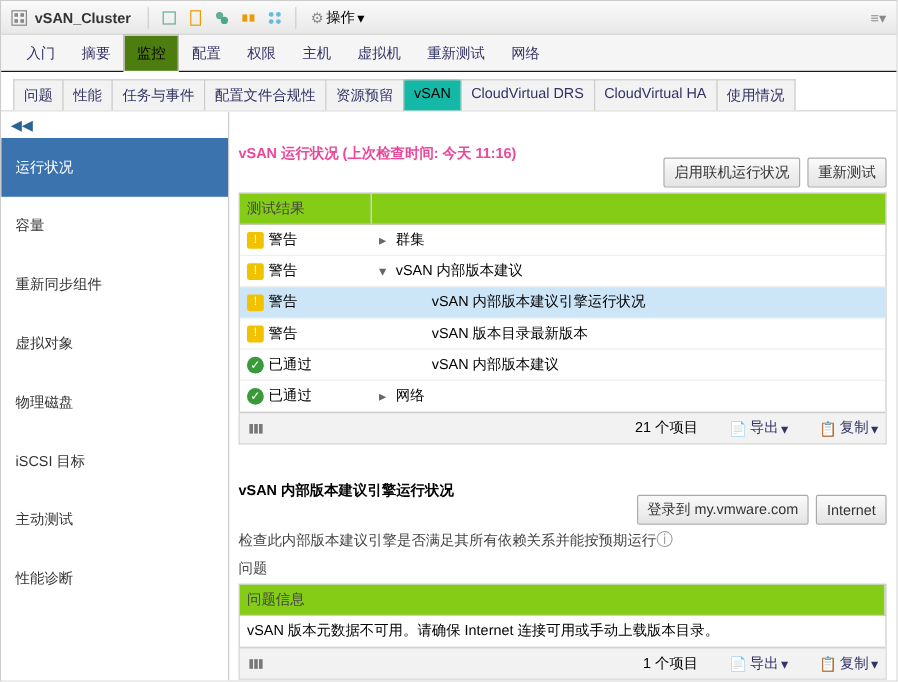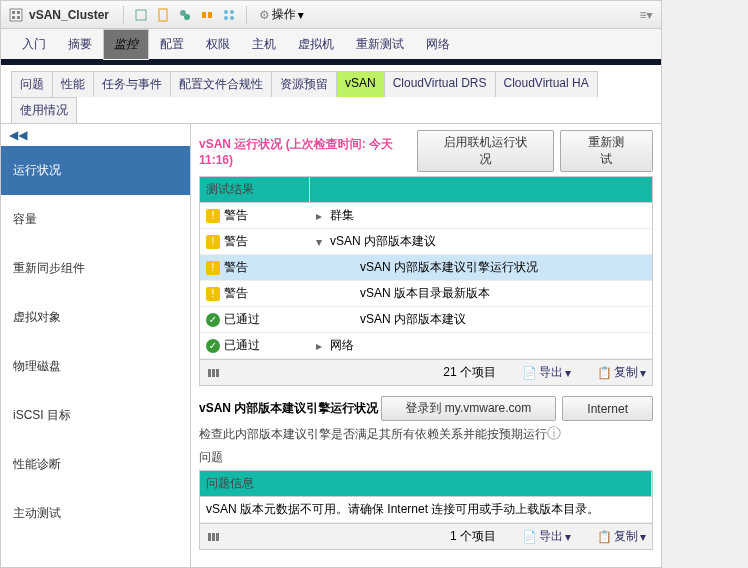--- a/index.html
+++ b/index.html
@@ -1,41 +1,41 @@
 <!DOCTYPE html>
 <html><head>
 <meta charset="utf-8">
 <style>
 * { box-sizing: border-box; margin: 0; padding: 0; font-family: Arial, "Microsoft YaHei", sans-serif; font-size: 12px; }
 body { background: #f0f0f0; width: 748px; height: 568px; overflow: hidden; }
-.window { background: #f5f5f5; border: 1px solid #ccc; width: 662px; height: 568px; display: flex; flex-direction: column; }
+.window { background: #f5f5f5; border: 1px solid #ccc; width: 748px; height: 568px; display: flex; flex-direction: column; }
 .titlebar { background: linear-gradient(#fafafa,#e8e8e8); border-bottom: 1px solid #ccc; height: 28px; display: flex; align-items: center; padding: 0 6px; gap: 4px; }
 .titlebar .title { font-weight: bold; color: #333; margin-right: 6px; }
 .titlebar .sep { width: 1px; height: 18px; background: #ccc; margin: 0 4px; }
 .tb-icon { width: 18px; height: 18px; display: inline-flex; align-items: center; justify-content: center; cursor: pointer; border-radius: 2px; }
 .ops { display: flex; align-items: center; gap: 2px; cursor: pointer; padding: 2px 4px; }
 .gear { color: #888; }
-.tabs1 { display: flex; background: #f5f5f5; border-bottom: 6px solid #0f172a; padding-left: 10px; }
+.tabs1 { display: flex; background: #f5f5f5; border-bottom: 1px solid #0f172a; padding-left: 10px; }
 .tab1 { padding: 6px 10px; color: #336; cursor: pointer; border: 1px solid transparent; border-bottom: none; margin-bottom: -1px; }
-.tab1.active { background: #737373; border-color: #ccc; border-bottom: 1px solid #fff; color: #000; font-style: italic; }
+.tab1.active { background: #4d7c0f; border-color: #ccc; border-bottom: 1px solid #fff; color: #000; }
 .tabs2 { display: flex; background: #fff; border-bottom: 1px solid #ccc; padding: 6px 10px 0 10px; flex-wrap: wrap; }
 .tab2 { padding: 4px 8px; border: 1px solid #ccc; border-bottom: none; background: #f2f2f2; cursor: pointer; margin-right: -1px; color: #336; }
-.tab2.active { background: #bef264; color: #000; }
+.tab2.active { background: #14b8a6; color: #000; }
 .body2 { display: flex; flex: 1; background: #fff; overflow: hidden; }
 .sidebar { width: 190px; border-right: 1px solid #ccc; background: #fff; display: flex; flex-direction: column; }
 .collapse { padding: 4px 8px; color: #2a6496; cursor: pointer; }
 .side-item { padding: 16px 12px; cursor: pointer; color: #333; }
 .side-item.active { background: #3b73af; color: #fff; }
 .main { flex: 1; display: flex; flex-direction: column; overflow: auto; padding: 6px 8px; }
 .hdr-row { display: flex; align-items: center; justify-content: space-between; margin-bottom: 4px; }
 .hdr-row .htitle { font-weight: bold; color: #ec4899; }
-.btn { background: linear-gradient(#fafafa,#e4e4e4); border: 1px solid #aaa; padding: 3px 24px; cursor: pointer; border-radius: 2px; color: #333; }
+.btn { background: linear-gradient(#fafafa,#e4e4e4); border: 1px solid #aaa; padding: 3px 8px; cursor: pointer; border-radius: 2px; color: #333; margin-top: 32px; }
 .btns { display: flex; gap: 6px; }
 .grid { border: 1px solid #ccc; }
-.grid-hdr { display: flex; background: #14b8a6; border-bottom: 1px solid #ccc; }
+.grid-hdr { display: flex; background: #84cc16; border-bottom: 1px solid #ccc; }
 .grid-hdr > div { padding: 4px 6px; color: #444; border-right: 1px solid #ddd; }
 .col-r { width: 110px; display: flex; align-items: center; gap: 4px; }
 .col-n { flex: 1; display: flex; align-items: center; gap: 4px; }
 .grid-body { max-height: 170px; overflow-y: scroll; }
 .row { display: flex; border-bottom: 1px solid #eee; cursor: pointer; }
 .row.sel { background: #cde6f7; }
 .row > div { padding: 4px 6px; }
 .ico { width: 14px; height: 14px; display: inline-flex; align-items: center; justify-content: center; border-radius: 2px; font-size: 10px; color: #fff; }
 .ico.warn { background: #f2c200; color: #fff; }
 .ico.ok { background: #3a9a3a; border-radius: 50%; }
@@ -138,22 +138,22 @@
   <div class="body2">
     <div class="sidebar">
       <div class="collapse">◀◀</div>
       <div id="sidebar-items">
           <div class="side-item active">运行状况</div>
           <div class="side-item">容量</div>
           <div class="side-item">重新同步组件</div>
           <div class="side-item">虚拟对象</div>
           <div class="side-item">物理磁盘</div>
           <div class="side-item">iSCSI 目标</div>
+          <div class="side-item">主动测试</div>
           <div class="side-item">性能诊断</div>
-          <div class="side-item">主动测试</div>
         </div>
     </div>
 
     <div class="main">
       <div class="hdr-row">
         <div class="htitle">
           <span>vSAN 运行状况 (上次检查时间:</span>
           <span>今天 11:16</span><span>)</span>
         </div>
         <div class="btns">

